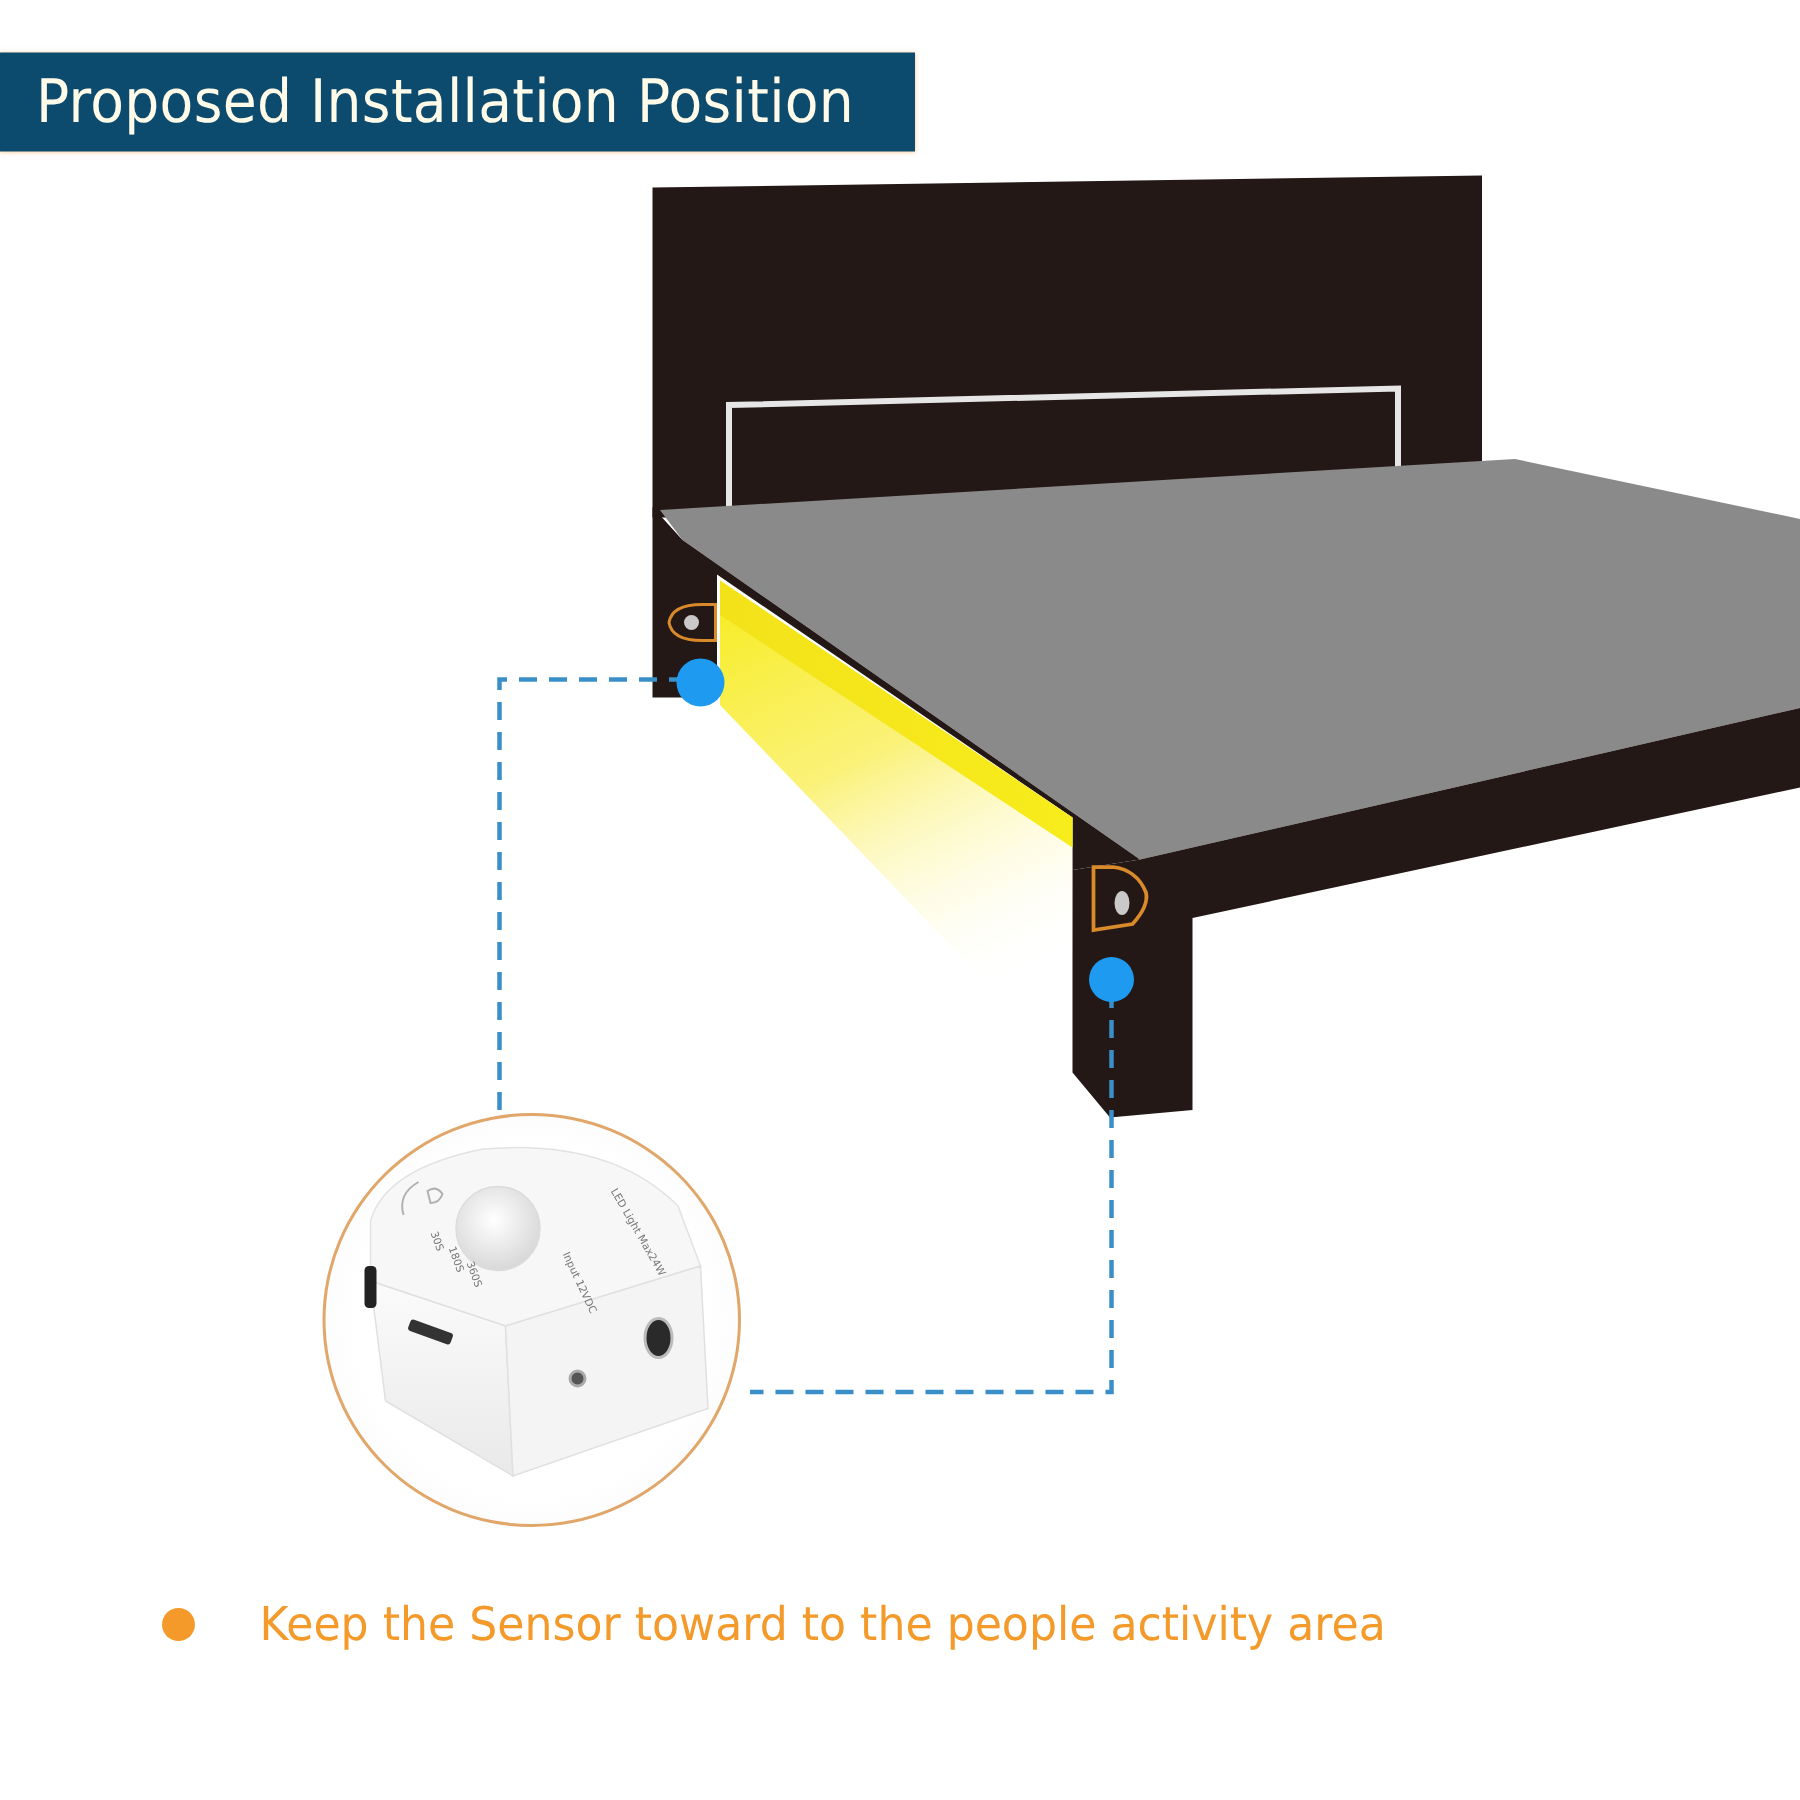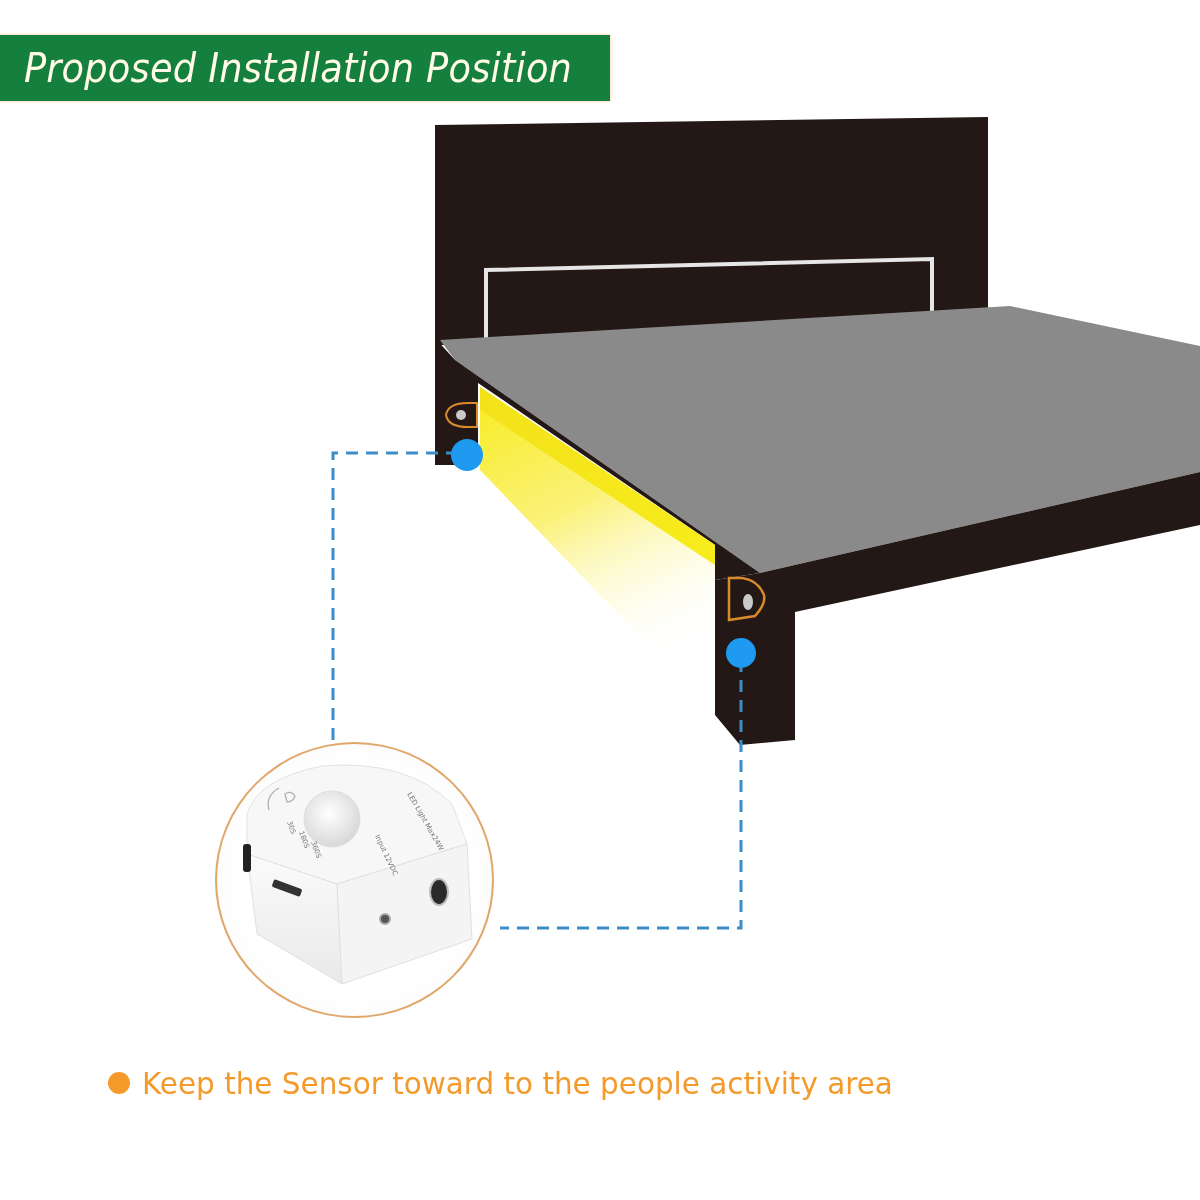--- a/index.html
+++ b/index.html
@@ -1,23 +1,22 @@
 <!DOCTYPE html>
 <html><head>
   <meta charset="utf-8">
   <style>
     html, body { margin: 0; padding: 0; background: #ffffff; }
     body { width: 1200px; height: 1200px; position: relative; overflow: hidden; font-family: "DejaVu Sans", sans-serif; }
 
     .title-banner {
       position: absolute; left: 0; top: 35px; width: 610px; height: 66px;
-      background: #15803d;
+      background: #0c4a6e;
       display: flex; align-items: center;
       box-shadow: 0 0 3px rgba(247,146,30,0.5);
-      font-style: italic;
     }
     .title-text {
       color: #fffbe8; font-size: 40px; letter-spacing: 0.2px;
       padding-left: 26px; white-space: nowrap;
       font-family: "DejaVu Sans", sans-serif;
       transform: scaleX(0.92); transform-origin: left center;
     }
 
     .scene { position: absolute; left: 0; top: 0; width: 1200px; height: 1000px; }
 
@@ -30,21 +29,21 @@
     .notes { position: absolute; left: 104px; top: 1055px; width: 1000px; }
     .note-item {
       display: flex; align-items: center; height: 56px;
       color: #f39a2b; font-size: 31px; white-space: nowrap;
     }
     .note-item .bullet {
       width: 22px; height: 22px; border-radius: 50%; background: #f39a2b;
       margin-right: 12px; flex: 0 0 auto;
     }
     .note-item .text { transform: scaleX(0.95); transform-origin: left center; }
-    .note-item.second { padding-left: 4px; }
+    .note-item.second { padding-left: 4px; gap: 31px; }
   </style>
 </head>
 <body>
 
 <div class="title-banner">
   <span class="title-text">Proposed Installation Position</span>
 </div>
 
 <svg class="scene" viewBox="0 0 1200 1000" width="1200" height="1000">
   <defs>

